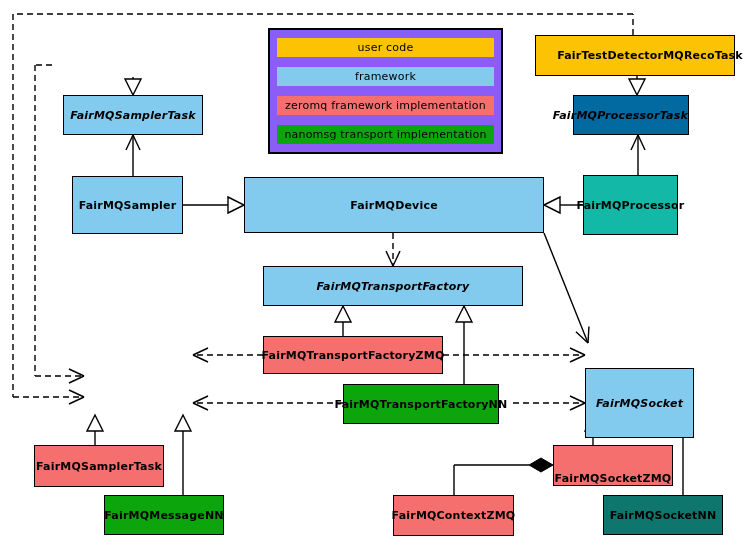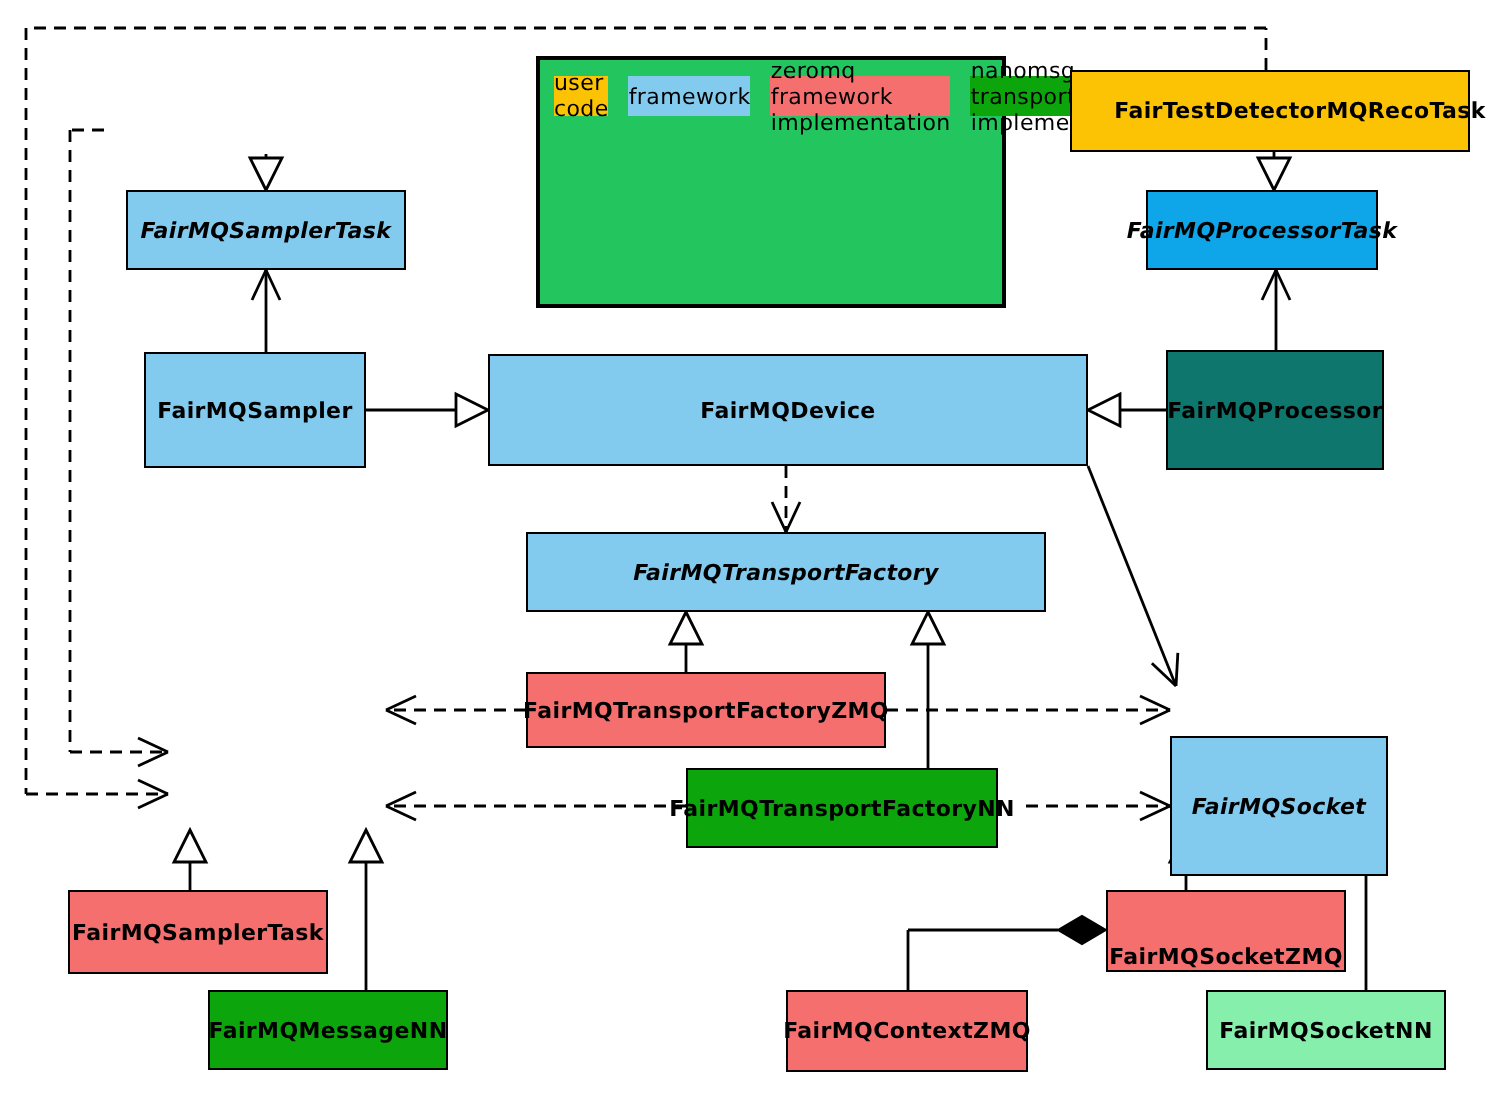--- a/index.html
+++ b/index.html
@@ -2,22 +2,22 @@
 <html><head>
 <meta charset="utf-8">
 <style>
   html,body{margin:0;padding:0;background:#fff;}
   .stage{position:relative;width:748px;height:549px;background:#fff;overflow:hidden;
          font-family:"DejaVu Sans","Liberation Sans",sans-serif;}
   .edge-layer{position:absolute;left:0;top:0;width:748px;height:549px;}
   .node{position:absolute;border:1.5px solid #000;display:flex;align-items:center;justify-content:center;
         box-sizing:border-box;font-size:11px;font-weight:bold;color:#000;white-space:nowrap;letter-spacing:.2px;}
   .node.abstract{font-style:italic;}
-  .legend{position:absolute;border:2px solid #000;background:#22c55e;box-sizing:border-box;
-          display:flex;gap:10px;padding:8px 7px;}
+  .legend{position:absolute;border:2px solid #000;background:#8b5cf6;box-sizing:border-box;
+          display:flex;flex-direction:column;gap:10px;padding:8px 7px;}
   .legend-bar{height:20px;display:flex;align-items:center;justify-content:center;
               font-size:11px;color:#000;letter-spacing:.2px;}
 </style>
 </head>
 <body>
 
 <div class="stage">
   <svg class="edge-layer" width="748" height="549" viewBox="0 0 748 549" xmlns="http://www.w3.org/2000/svg">
       <g>
         <polygon points="133,95 125,79 141,79" fill="#fff" stroke="#000000" stroke-width="1.4"></polygon>
@@ -133,30 +133,30 @@
       <div class="legend-bar" style="background: rgb(12, 166, 12);">
         <span>nanomsg transport implementation</span>
       </div>
     </div>
     <div class="node" style="left: 535px; top: 35px; width: 200px; height: 41px; background: rgb(251, 195, 3); padding-left: 30px;">
       <span>FairTestDetectorMQRecoTask</span>
     </div>
     <div class="node abstract" style="left: 63px; top: 95px; width: 140px; height: 40px; background: rgb(130, 203, 239);">
       <span>FairMQSamplerTask</span>
     </div>
-    <div class="node abstract" style="left: 573px; top: 95px; width: 116px; height: 40px; background: #0ea5e9;">
+    <div class="node abstract" style="left: 573px; top: 95px; width: 116px; height: 40px; background: #0369a1; justify-content: flex-end;">
       <span>FairMQProcessorTask</span>
     </div>
     <div class="node" style="left: 72px; top: 176px; width: 111px; height: 58px; background: rgb(130, 203, 239);">
       <span>FairMQSampler</span>
     </div>
     <div class="node" style="left: 244px; top: 177px; width: 300px; height: 56px; background: rgb(130, 203, 239);">
       <span>FairMQDevice</span>
     </div>
-    <div class="node" style="left: 583px; top: 175px; width: 109px; height: 60px; background: #0f766e;">
+    <div class="node" style="left: 583px; top: 175px; width: 95px; height: 60px; background: #14b8a6;">
       <span>FairMQProcessor</span>
     </div>
     <div class="node abstract" style="left: 263px; top: 266px; width: 260px; height: 40px; background: rgb(130, 203, 239);">
       <span>FairMQTransportFactory</span>
     </div>
     <div class="node" style="left: 263px; top: 336px; width: 180px; height: 38px; background: rgb(245, 111, 111);">
       <span>FairMQTransportFactoryZMQ</span>
     </div>
     <div class="node" style="left: 343px; top: 384px; width: 156px; height: 40px; background: rgb(12, 166, 12);">
       <span>FairMQTransportFactoryNN</span>
@@ -169,16 +169,16 @@
     </div>
     <div class="node" style="left: 104px; top: 495px; width: 120px; height: 40px; background: rgb(12, 166, 12);">
       <span>FairMQMessageNN</span>
     </div>
     <div class="node" style="left: 553px; top: 445px; width: 120px; height: 41px; background: rgb(245, 111, 111); align-items: flex-end;">
       <span>FairMQSocketZMQ</span>
     </div>
     <div class="node" style="left: 393px; top: 495px; width: 121px; height: 41px; background: rgb(245, 111, 111);">
       <span>FairMQContextZMQ</span>
     </div>
-    <div class="node" style="left: 603px; top: 495px; width: 120px; height: 40px; background: #86efac;">
+    <div class="node" style="left: 603px; top: 495px; width: 120px; height: 40px; background: #0f766e;">
       <span>FairMQSocketNN</span>
     </div>
   </div>
 
 </body></html>

